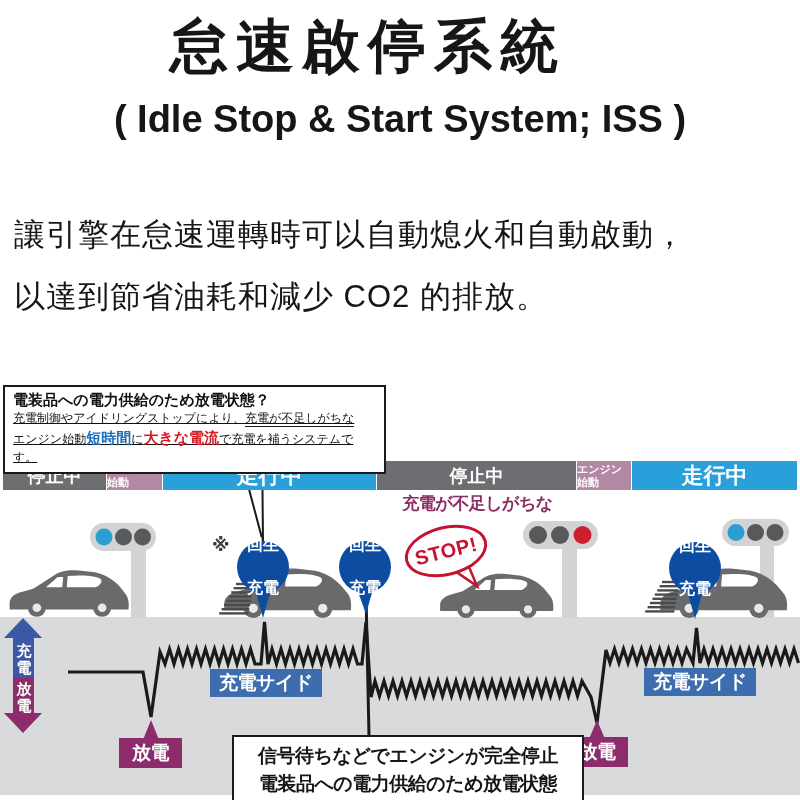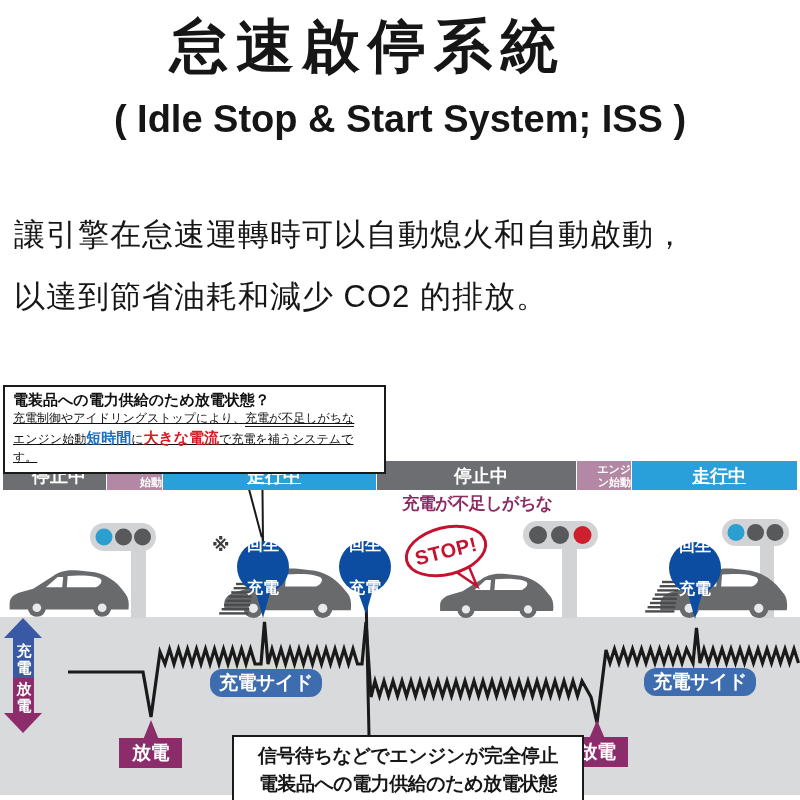--- a/index.html
+++ b/index.html
@@ -20,46 +20,46 @@
   .callout{position:absolute;left:3px;top:15px;width:363px;background:#fff;
            border:2px solid #1a1a1a;padding:4px 8px 6px 8px;z-index:5;}
   .callout-title{font-size:15px;font-weight:700;line-height:1.25;}
   .callout-line{font-size:12px;font-weight:500;line-height:1.45;text-decoration:underline;}
   .u{border-bottom:1.6px solid #1a1a1a;padding-bottom:1px;}
   .em-blue{color:var(--em-blue);font-size:15px;font-weight:700;}
   .em-red{color:var(--em-red);font-size:15px;font-weight:700;}
   
   .timeline{position:absolute;left:3px;top:91px;width:794px;height:29px;display:flex;z-index:4;}
   .seg{display:flex;align-items:center;justify-content:center;color:#fff;font-weight:700;
-       border-right:1.5px solid #fff;box-sizing:border-box;text-align:right;padding-left:9px;}
+       border-right:1.5px solid #fff;box-sizing:border-box;text-align:left;}
   .seg:last-child{border-right:none;}
   .seg-stop{background:var(--timeline-gray);font-size:18px;}
   .seg-start{background:var(--timeline-mauve);font-size:11px;line-height:1.15;}
-  .seg-drive{background:var(--timeline-blue);font-size:18px;text-decoration:underline;}
+  .seg-drive{background:var(--timeline-blue);font-size:22px;}
   .idling{position:absolute;left:375px;top:122px;width:205px;text-align:center;z-index:4;
           color:var(--idling-magenta);font-size:17px;font-weight:700;letter-spacing:-0.5px;}
   
   .regen{position:absolute;width:52px;height:52px;border-radius:50%;background:var(--circle-blue);
          color:#fff;font-size:16px;font-weight:700;line-height:1.18;display:flex;flex-direction:column;
          align-items:center;justify-content:center;z-index:6;text-align:center;gap:24px;}
   .note-mark{position:absolute;left:212px;top:164px;font-size:18px;font-weight:700;color:#3c3c3c;z-index:6;}
   
   .stop-bubble{position:absolute;left:404px;top:156px;width:78px;height:44px;background:#fff;
                border:3px solid var(--stop-red);border-radius:50%;transform:rotate(-14deg);
                display:flex;align-items:center;justify-content:center;z-index:6;
                color:var(--stop-red);font-size:20px;font-weight:700;letter-spacing:0.5px;}
   
   .axis-label{position:absolute;width:20px;color:#fff;font-size:15px;font-weight:700;
               line-height:17px;word-break:break-all;text-align:center;z-index:6;}
   .axis-charge{left:14px;top:272px;}
   .axis-discharge{left:14px;top:310px;}
   
   .lbl{position:absolute;display:flex;align-items:center;justify-content:center;color:#fff;
        font-size:19px;font-weight:700;z-index:6;letter-spacing:-0.5px;}
-  .lbl-blue{background:var(--label-blue);border-radius:12px;}
+  .lbl-blue{background:var(--label-blue);}
   .lbl-mag{background:var(--magenta);}
   .lbl-charge1{left:210px;top:299px;width:112px;height:28px;}
   .lbl-discharge1{left:119px;top:368px;width:63px;height:30px;}
   .lbl-discharge-side{left:429px;top:331px;width:112px;height:28px;}
   .lbl-discharge2{left:566px;top:367px;width:62px;height:30px;}
   .lbl-charge2{left:644px;top:298px;width:112px;height:28px;}
   .bottom-note{position:absolute;left:232px;top:365px;width:352px;background:#fff;z-index:7;
                border:2.5px solid #1a1a1a;box-sizing:border-box;padding:5px 6px;text-align:center;
                font-size:19px;font-weight:700;line-height:1.45;color:#161616;letter-spacing:-0.5px;}
 </style>

